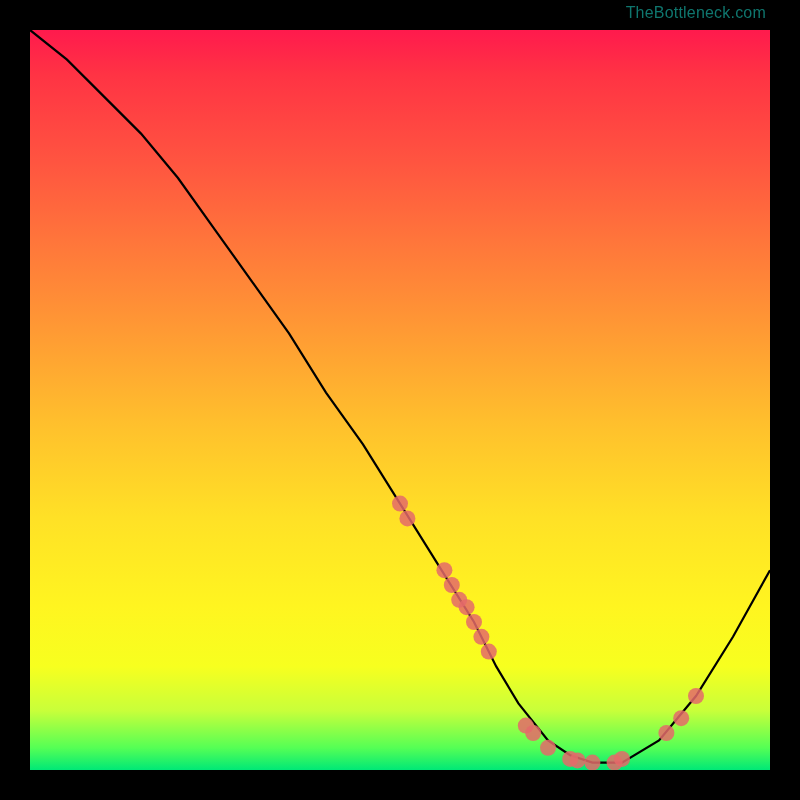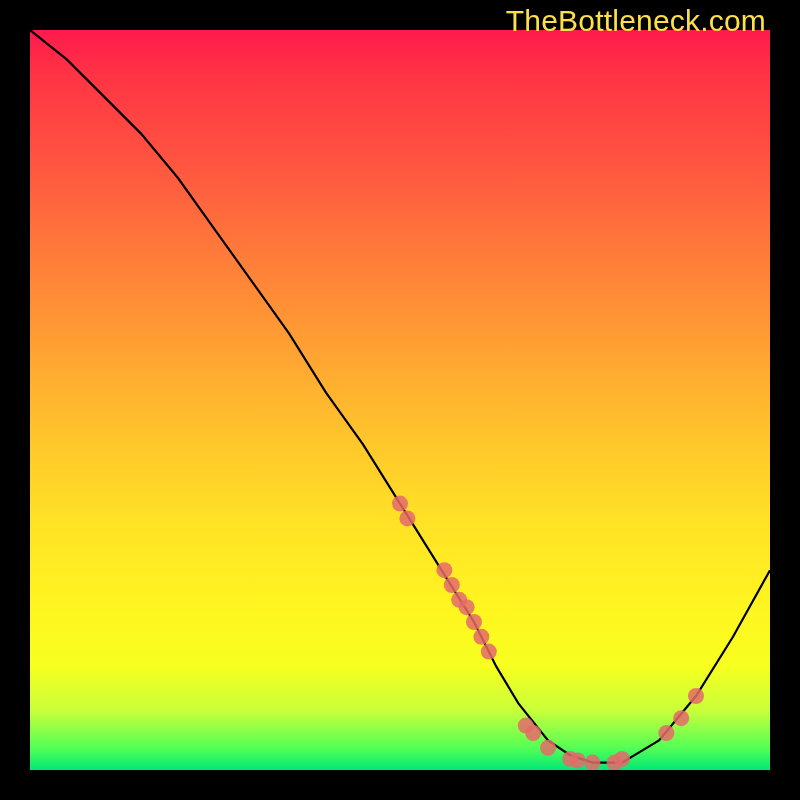--- a/index.html
+++ b/index.html
@@ -29,22 +29,22 @@
       #f7ff1f 86%,
       #c8ff3a 92%,
       #55ff55 97%,
       #00e877 100%
     );
   }
   .watermark {
     position: absolute;
     top: 4px;
     right: 34px;
-    color: #fde047;
-    font-size: 30px;
+    color: #0f766e;
+    font-size: 16px;
     font-weight: 500;
     letter-spacing: 0.2px;
     user-select: none;
   }
   svg.curve {
     position: absolute;
     left: 0;
     top: 0;
     width: 740px;
     height: 740px;

